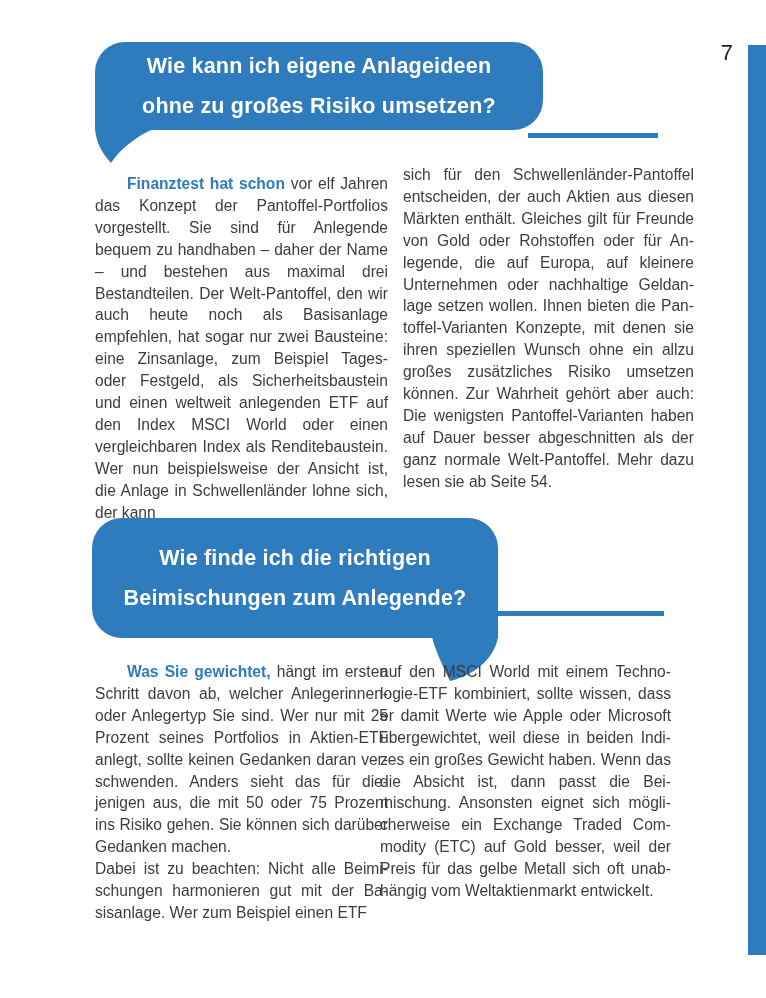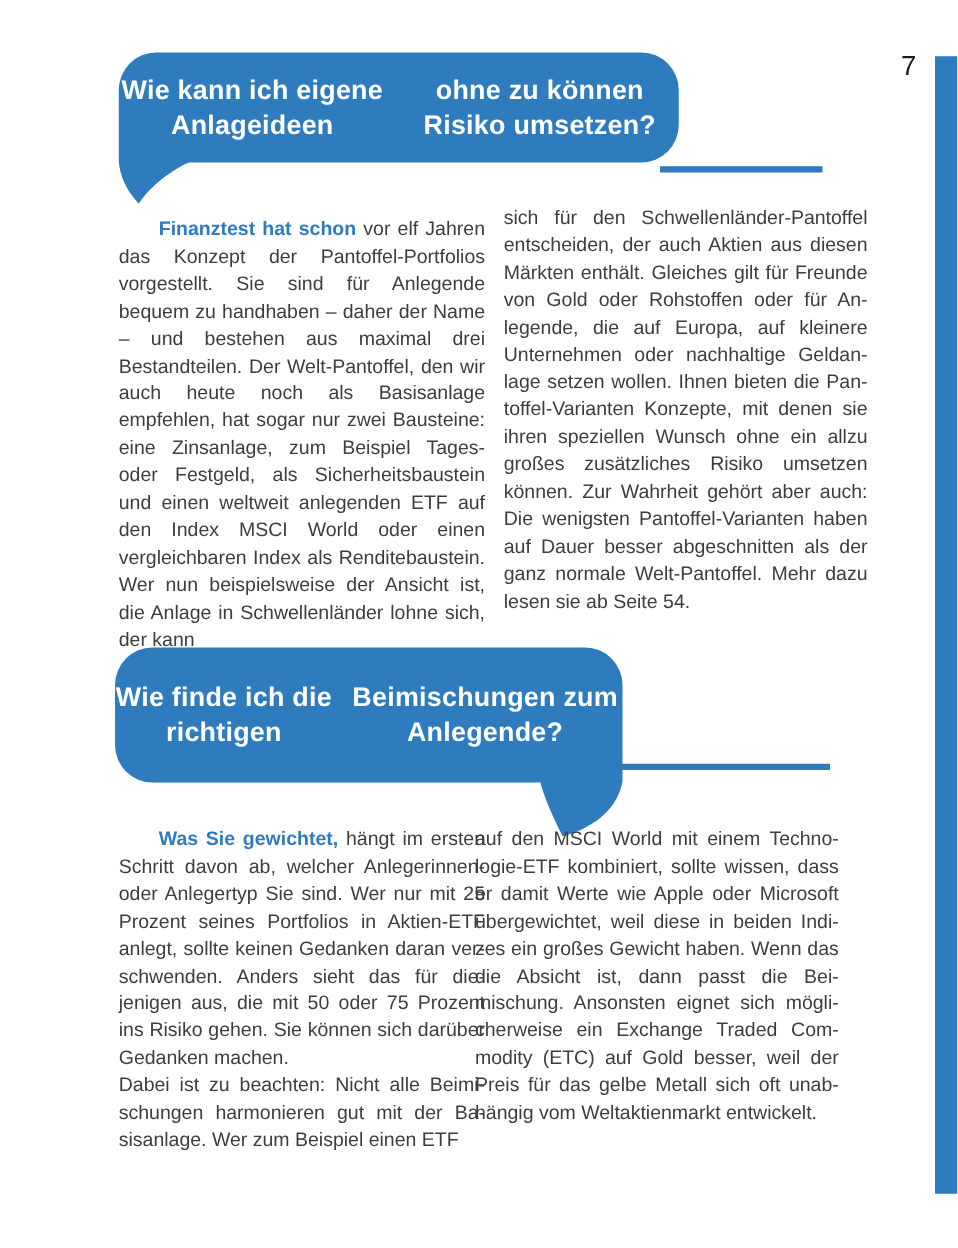--- a/index.html
+++ b/index.html
@@ -37,34 +37,34 @@
   }
   .bubble {
     position: absolute;
     background: var(--accent);
     color: #ffffff;
     font-weight: bold;
     font-size: 21.5px;
     line-height: 28px;
     letter-spacing: 0.2px;
     display: flex;
-    flex-direction: row;
+    flex-direction: column;
     justify-content: center;
     align-items: center;
     text-align: center;
     gap: 12px;
   }
   .bubble-1 {
     left: 95px; top: 42px;
     width: 448px; height: 88px;
     border-radius: 30px 30px 30px 0;
   }
   .bubble-2 {
     left: 92px; top: 518px;
-    width: 406px; height: 108px;
+    width: 406px; height: 120px;
     border-radius: 30px 30px 0 30px;
   }
   .tail { position: absolute; display: block; }
   .tail path { fill: var(--accent); }
   .tail-1 { left: 0; bottom: -33px; }
   .tail-2 { right: 0; bottom: -43px; }
   .rule {
     position: absolute;
     height: 5px;
     background: var(--accent);
@@ -90,21 +90,21 @@
 </head>
 <body>
 
 <div class="page">
 
   <div class="page-number">7</div>
   <div class="edge-bar"></div>
 
   <div class="bubble bubble-1">
     <div>Wie kann ich eigene Anlageideen</div>
-    <div>ohne zu können Risiko umsetzen?</div>
+    <div>ohne zu großes Risiko umsetzen?</div>
     <svg class="tail tail-1" width="58" height="34" viewBox="0 0 58 34" aria-hidden="true">
       <path d="M0 0 L58 0 C42 7 25 20 16 34 C6 23 1 12 0 0 Z"></path>
     </svg>
   </div>
   <div class="rule rule-1"></div>
 
   <div class="col col-1-left">
     <p><span class="lead">Finanztest hat schon</span> <span>vor elf Jahren das Konzept der Pantoffel-Portfolios vorge­stellt. Sie sind für Anlegende bequem zu handhaben – daher der Name – und be­stehen aus maximal drei Bestand­teilen. Der Welt-Pantoffel, den wir auch heute noch als Basisanlage empfehlen, hat so­gar nur zwei Bausteine: eine Zins­anlage, zum Beispiel Tages- oder Festgeld, als Sicherheits­baustein und einen weltweit anlegenden ETF auf den Index MSCI World oder einen vergleichbaren Index als Rendite­baustein. Wer nun beispiels­weise der Ansicht ist, die Anlage in Schwellen­länder lohne sich, der kann</span></p>
   </div>
   <div class="col col-1-right">

